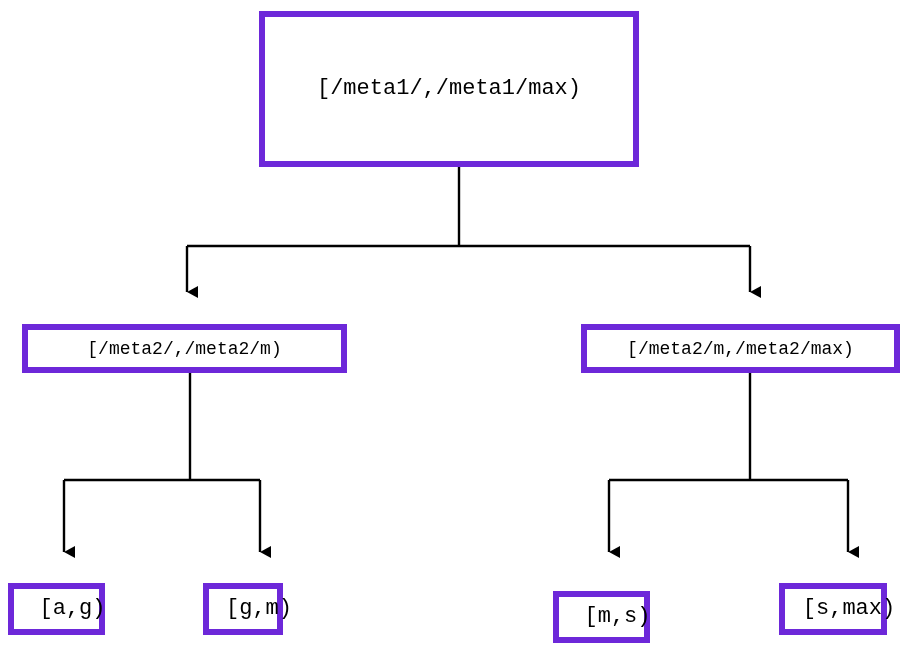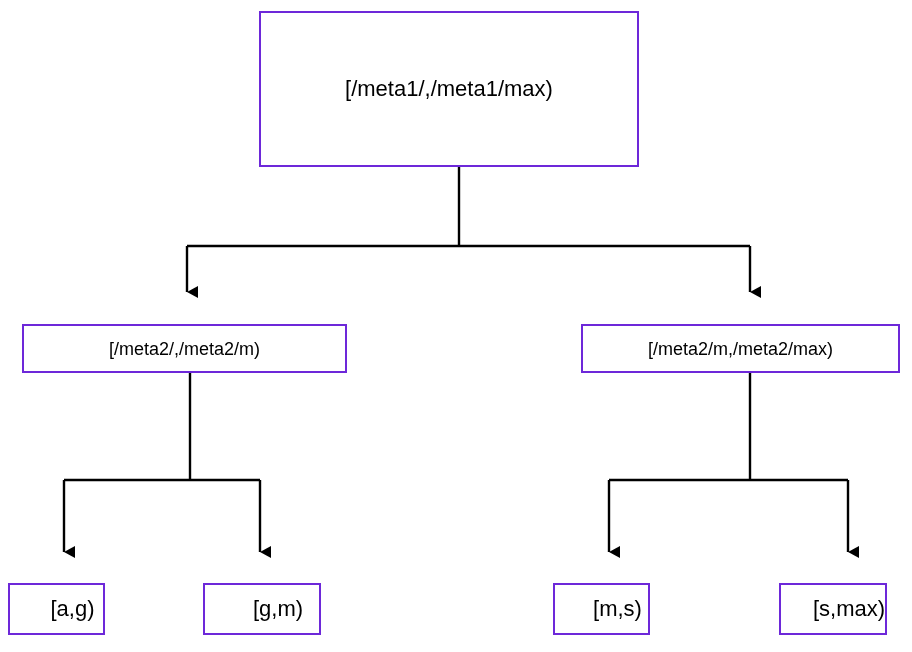--- a/index.html
+++ b/index.html
@@ -22,26 +22,26 @@
     position: absolute;
     left: 0;
     top: 0;
     width: 912px;
     height: 652px;
     display: block;
   }
   .node-box {
     position: absolute;
     box-sizing: border-box;
-    border: 2px solid #6d28d9;
+    border: 6px solid #6d28d9;
     background: #ffffff;
     display: flex;
     align-items: center;
     justify-content: center;
-    font-family: Liberation Sans, sans-serif;
+    font-family: Liberation Mono, monospace;
     color: #000000;
     white-space: pre;
     letter-spacing: 0px;
     z-index: 2;
   }
   .node-label {
     display: block;
     line-height: 1;
   }
   .level-root {
@@ -58,22 +58,22 @@
   }
   .mid-left  { left: 22px;  width: 325px; }
   .mid-right { left: 581px; width: 319px; text-align: right; }
   .level-leaf {
     top: 583px;
     height: 52px;
     font-size: 22px;
     padding-left: 32px;
   }
   .leaf-ag   { left: 8px;   width: 97px;  }
-  .leaf-gm   { left: 203px; width: 118px;  }
-  .leaf-ms   { left: 553px; width: 97px;  }
+  .leaf-gm   { left: 203px; width: 80px;  }
+  .leaf-ms   { left: 553px; width: 97px; margin-top: 8px;  }
   .leaf-smax { left: 779px; width: 108px; }
 </style>
 </head>
 <body>
 
 <div id="diagram-root">
 
   <svg id="diagram-svg" viewBox="0 0 912 652" xmlns="http://www.w3.org/2000/svg">
     <defs>
       <marker id="arrowhead" viewBox="0 0 12 12" refX="6" refY="11" markerWidth="12" markerHeight="12" orient="auto-start-reverse" markerUnits="userSpaceOnUse">

